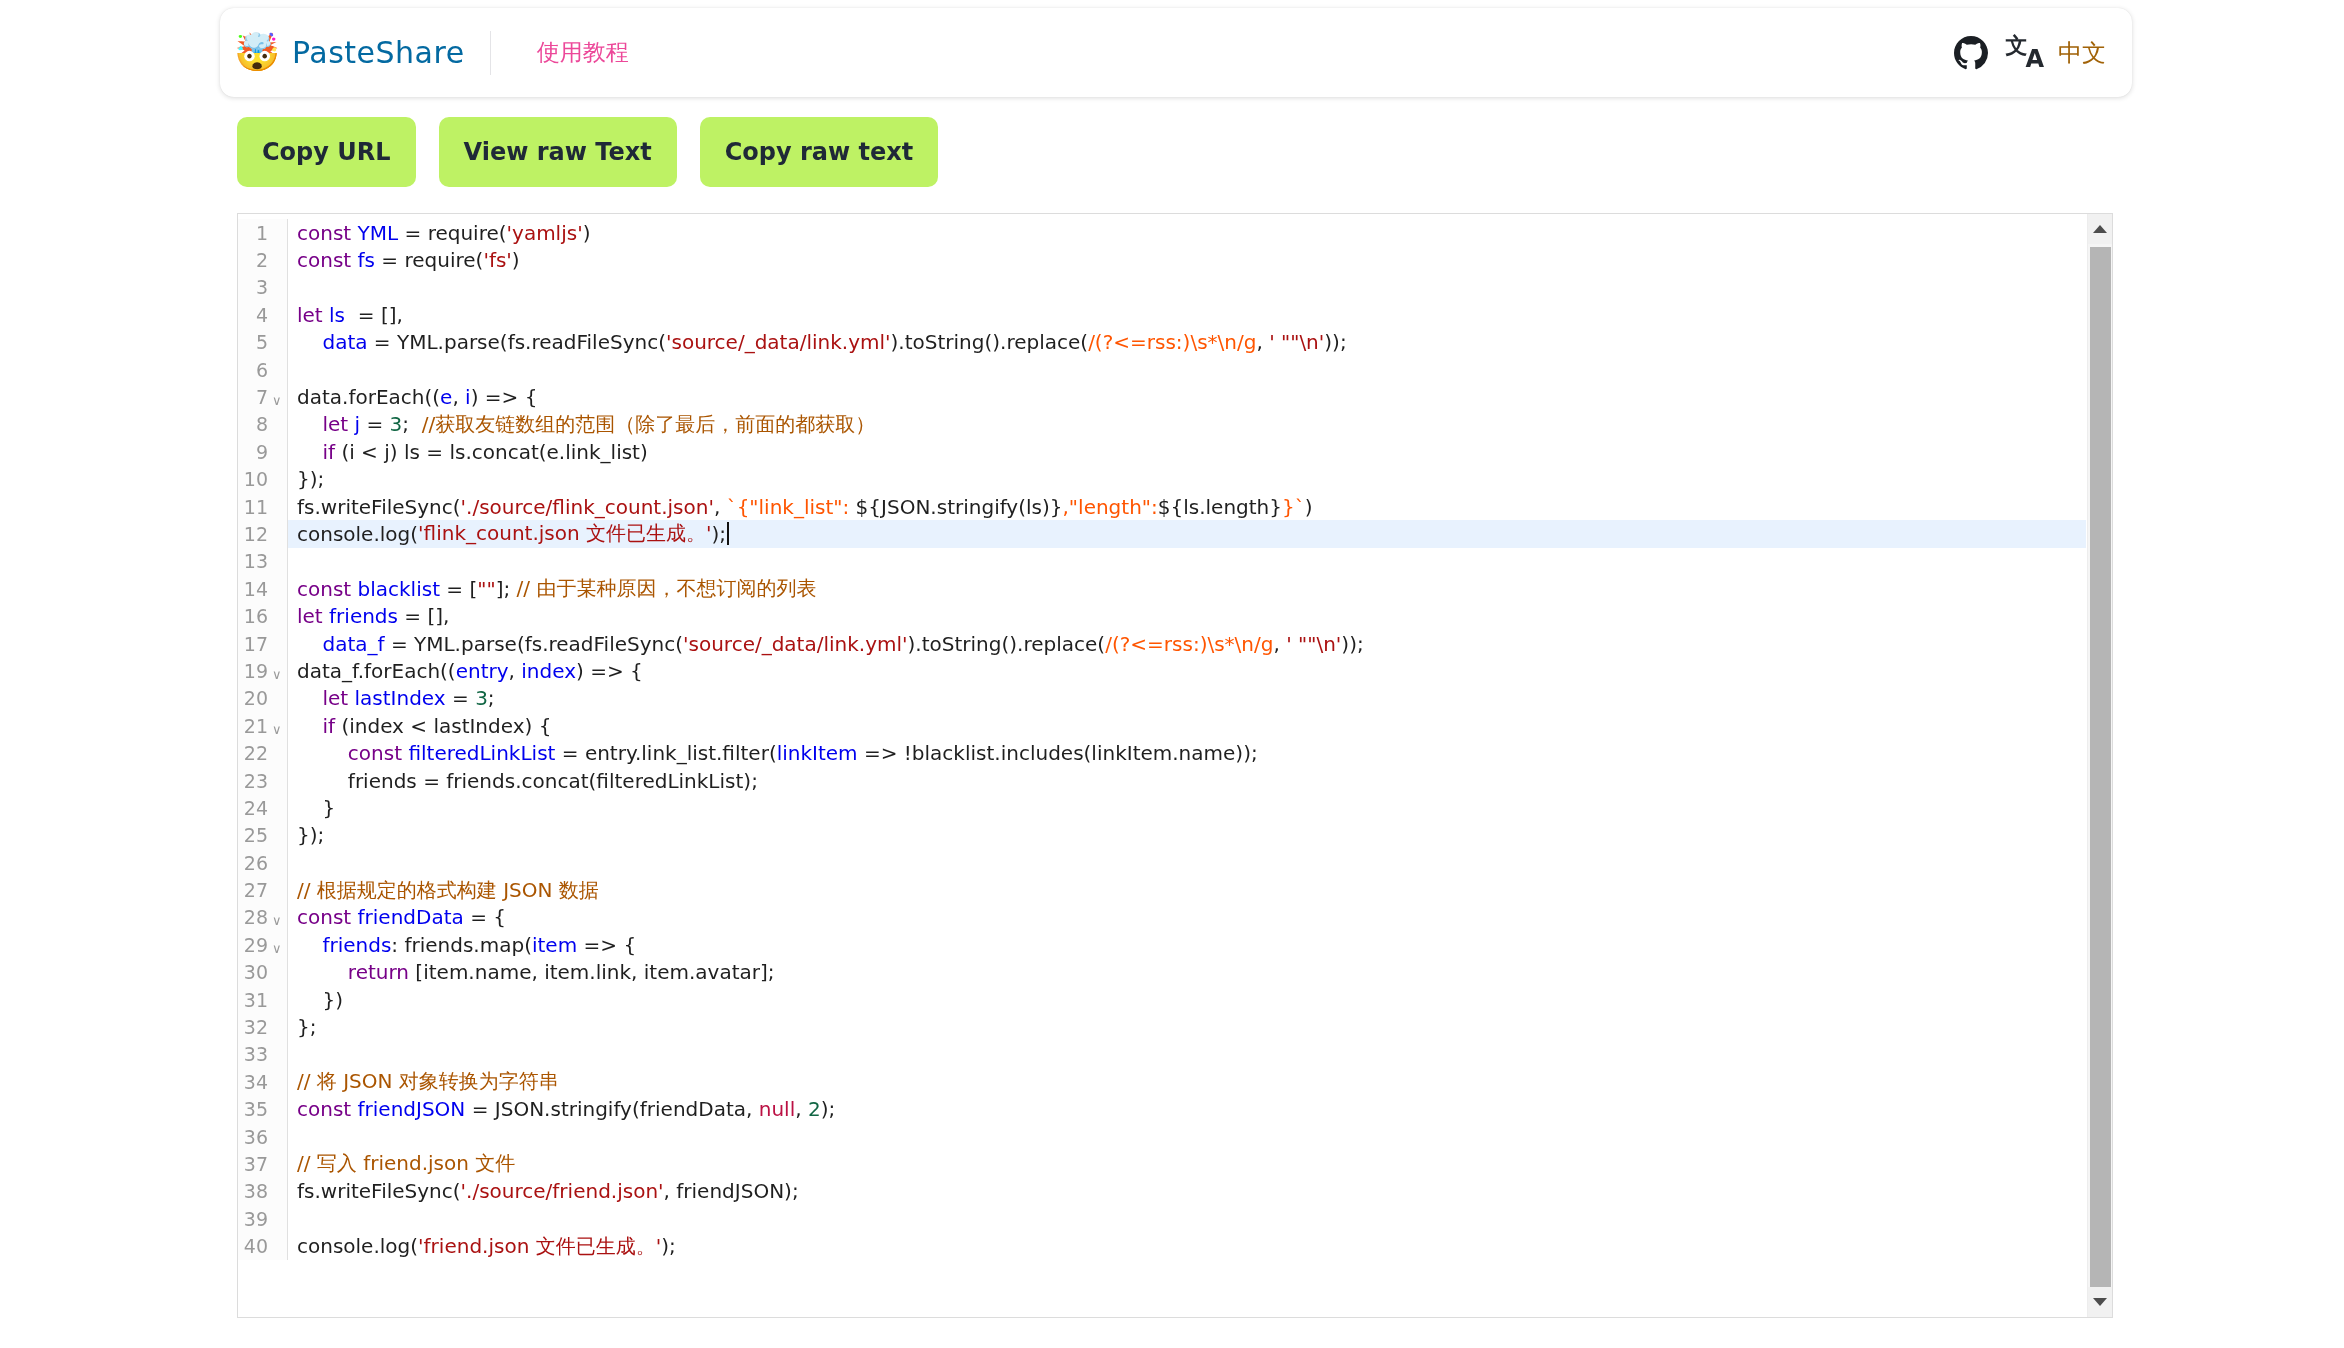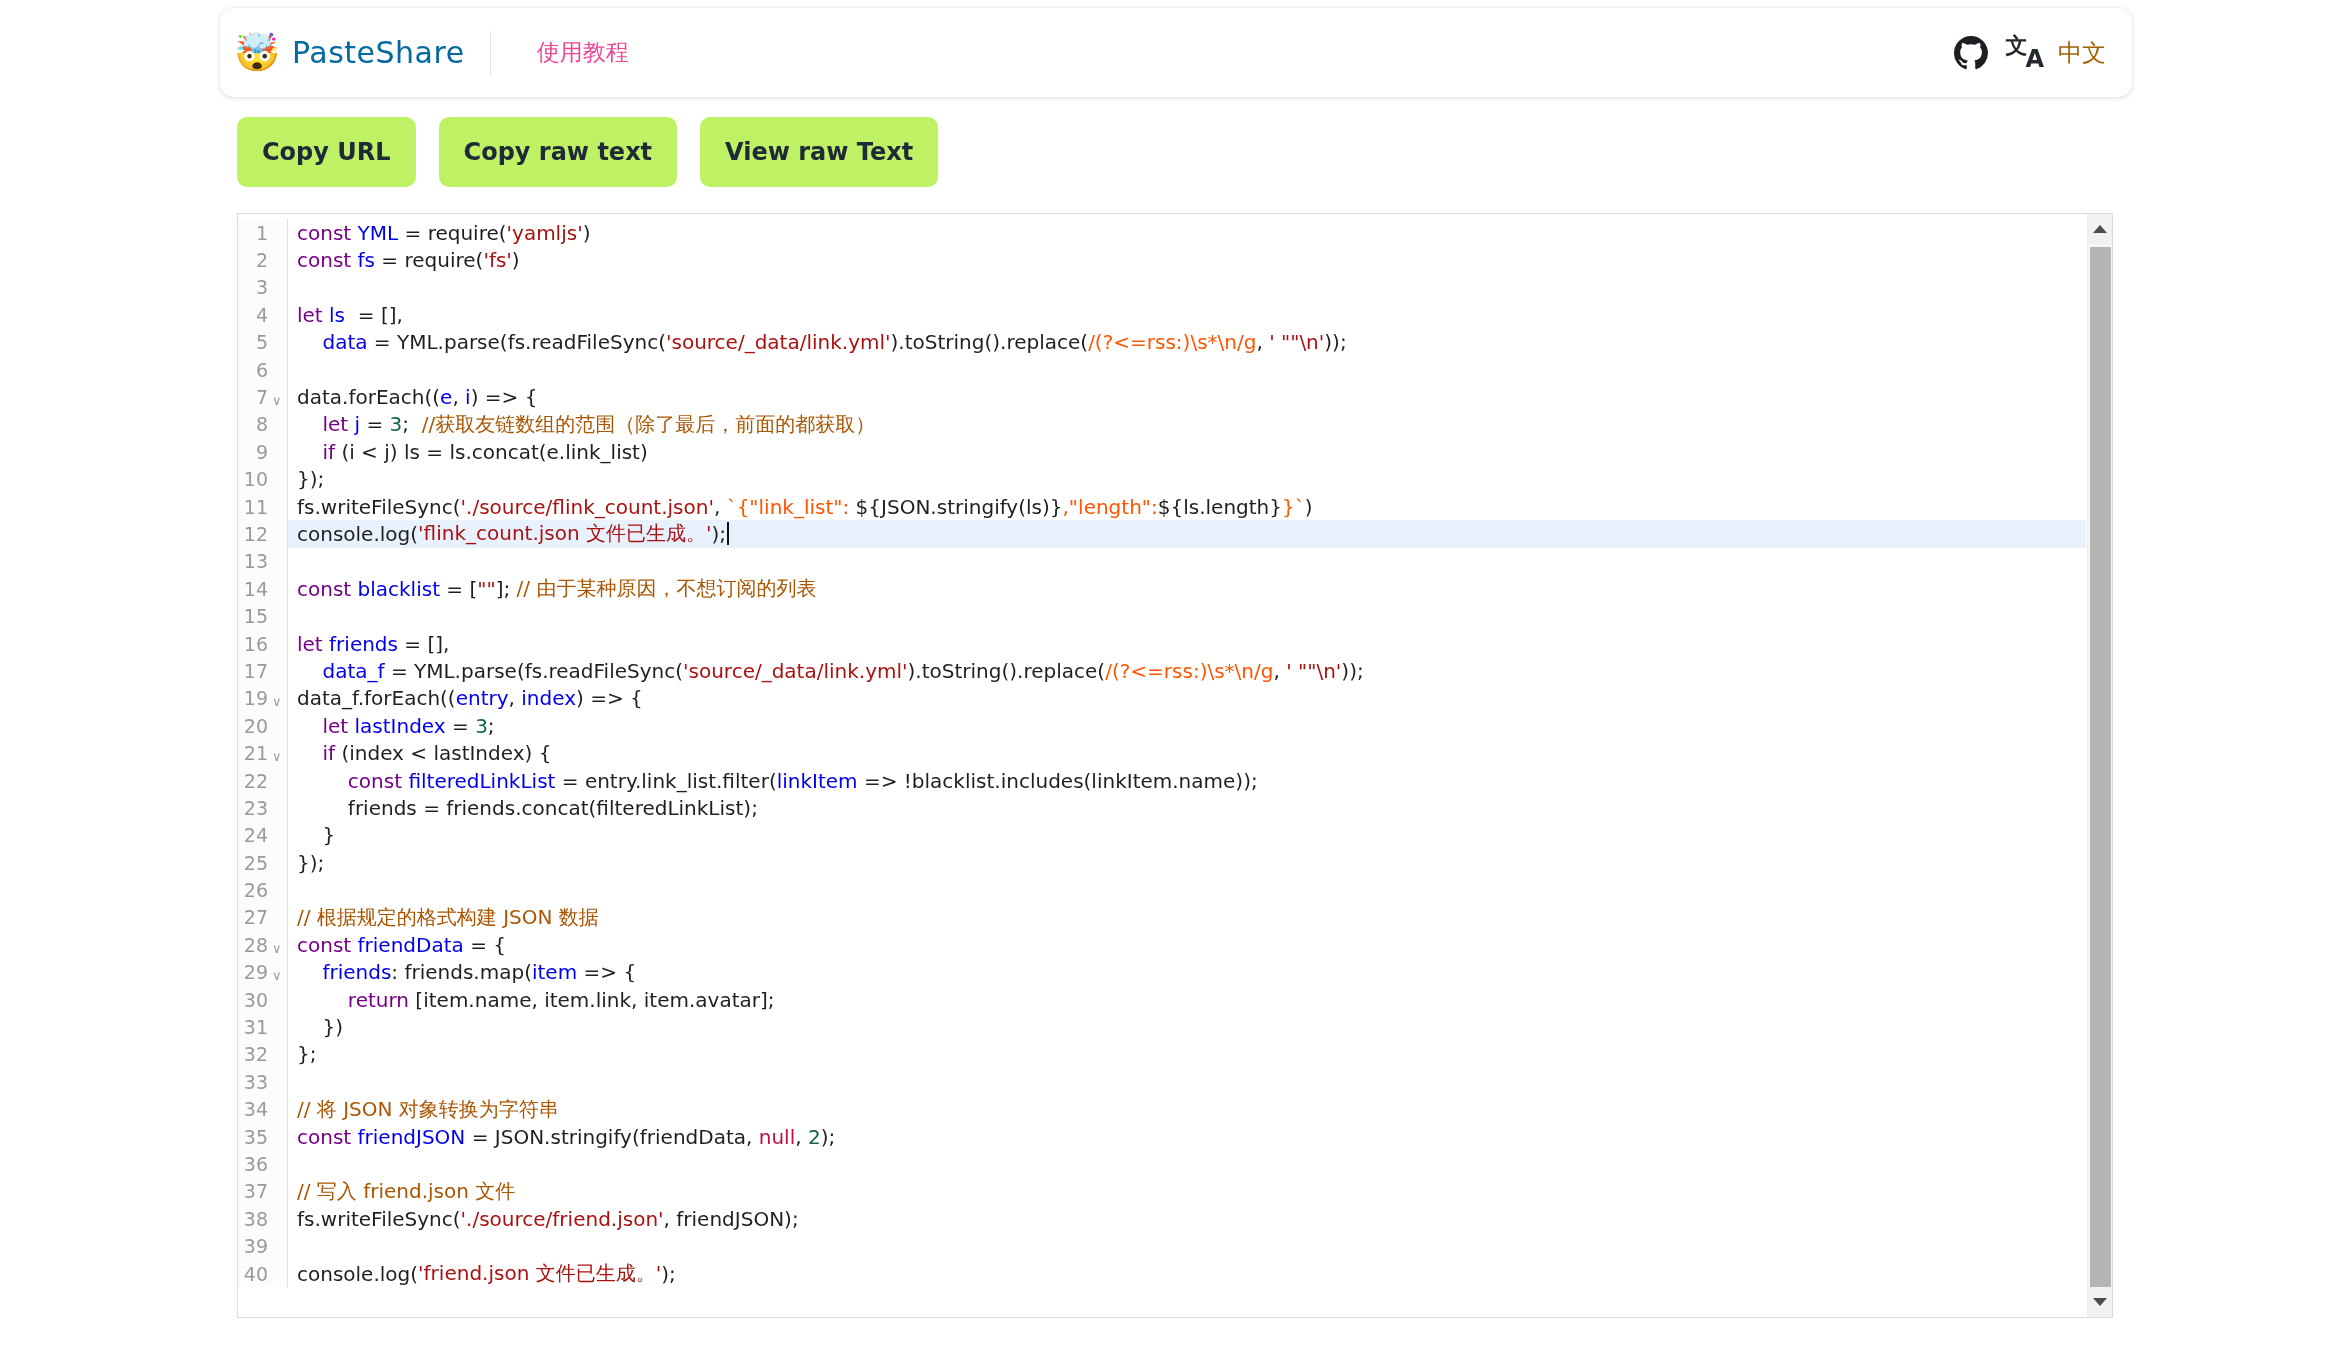--- a/index.html
+++ b/index.html
@@ -97,22 +97,22 @@
     </span>
     <span class="trans-icon">
       <span class="t1">文</span>
       <span class="t2">A</span>
     </span>
     <span class="lang-label">中文</span>
   </header>
 
   <div class="toolbar">
     <button class="tbtn">Copy URL</button>
+    <button class="tbtn">View raw Text</button>
     <button class="tbtn">Copy raw text</button>
-    <button class="tbtn">View raw Text</button>
   </div>
 
   <div class="editor">
     <div class="lines" id="lines">
         <div class="line">
           <div class="gutter">
             <span class="num">1</span>
             <span class="fold"></span>
           </div>
           <div class="code"><span class="tk-kw">const</span><span> </span><span class="tk-df">YML</span><span> = require(</span><span class="tk-st">'yamljs'</span><span>)</span></div>
@@ -200,27 +200,20 @@
             <span class="fold"></span>
           </div>
           <div class="code"></div>
         </div>
         <div class="line">
           <div class="gutter">
             <span class="num">14</span>
             <span class="fold"></span>
           </div>
           <div class="code"><span class="tk-kw">const</span><span> </span><span class="tk-df">blacklist</span><span> = [</span><span class="tk-st">""</span><span>]; </span><span class="tk-cm">// 由于某种原因，不想订阅的列表</span></div>
-        </div>
-        <div class="line">
-          <div class="gutter">
-            <span class="num">15</span>
-            <span class="fold"></span>
-          </div>
-          <div class="code"></div>
         </div>
         <div class="line">
           <div class="gutter">
             <span class="num">16</span>
             <span class="fold"></span>
           </div>
           <div class="code"><span class="tk-kw">let</span><span> </span><span class="tk-df">friends</span><span> = [],</span></div>
         </div>
         <div class="line">
           <div class="gutter">

